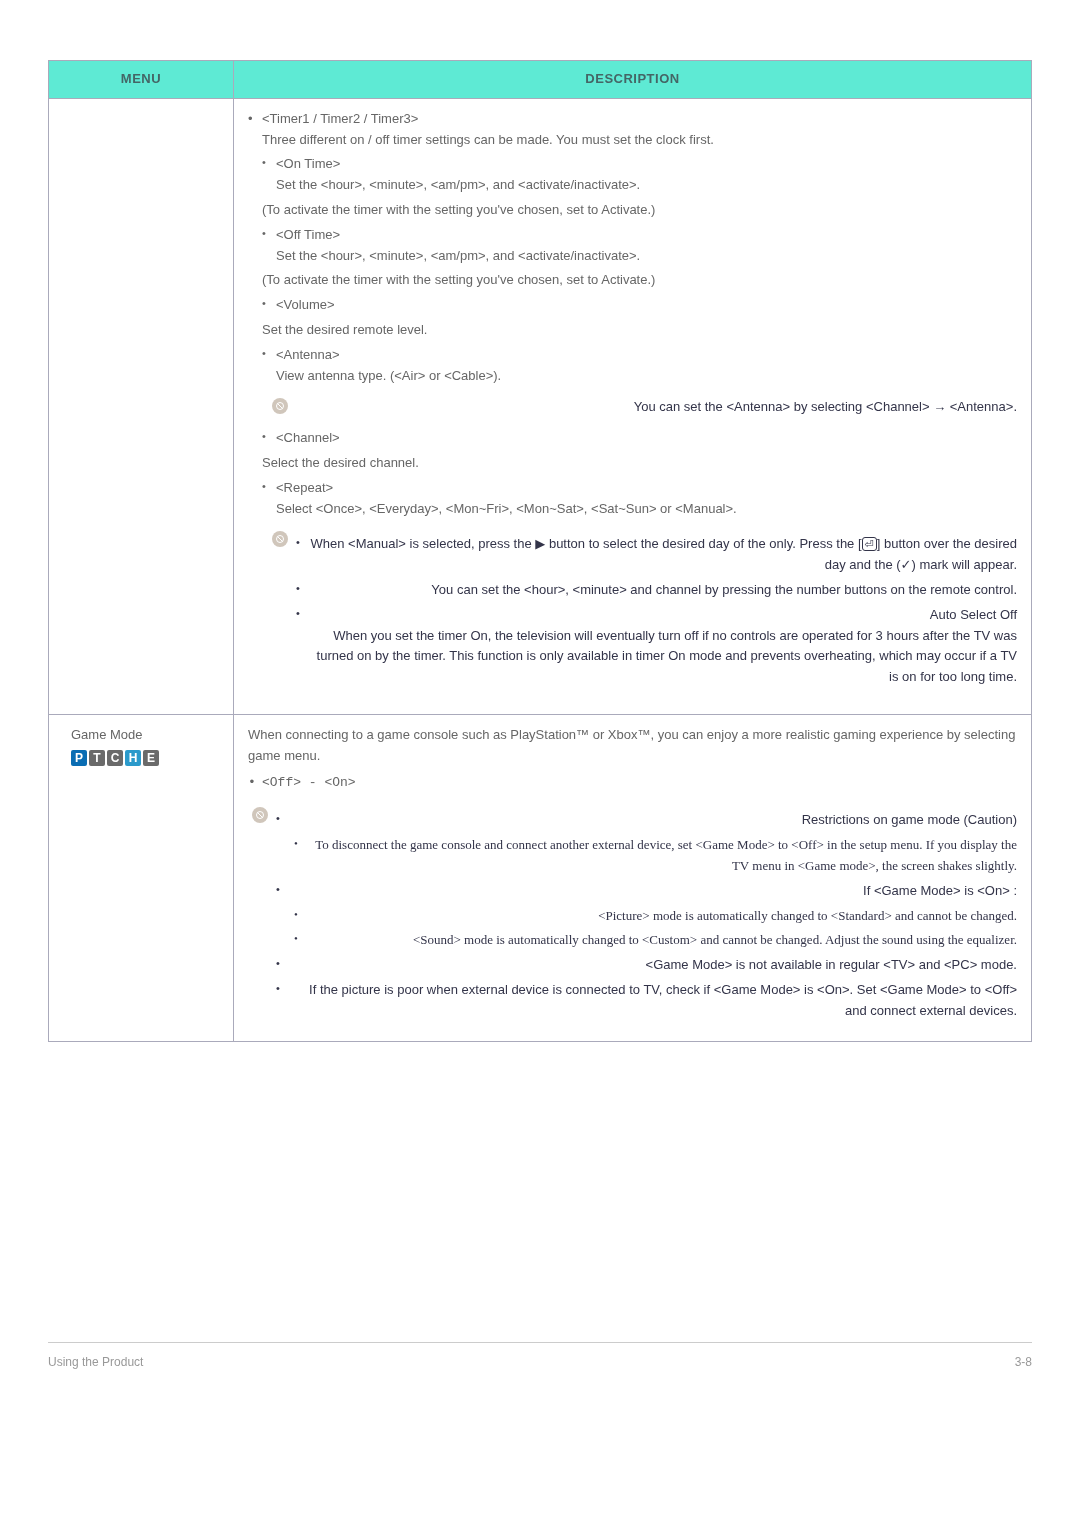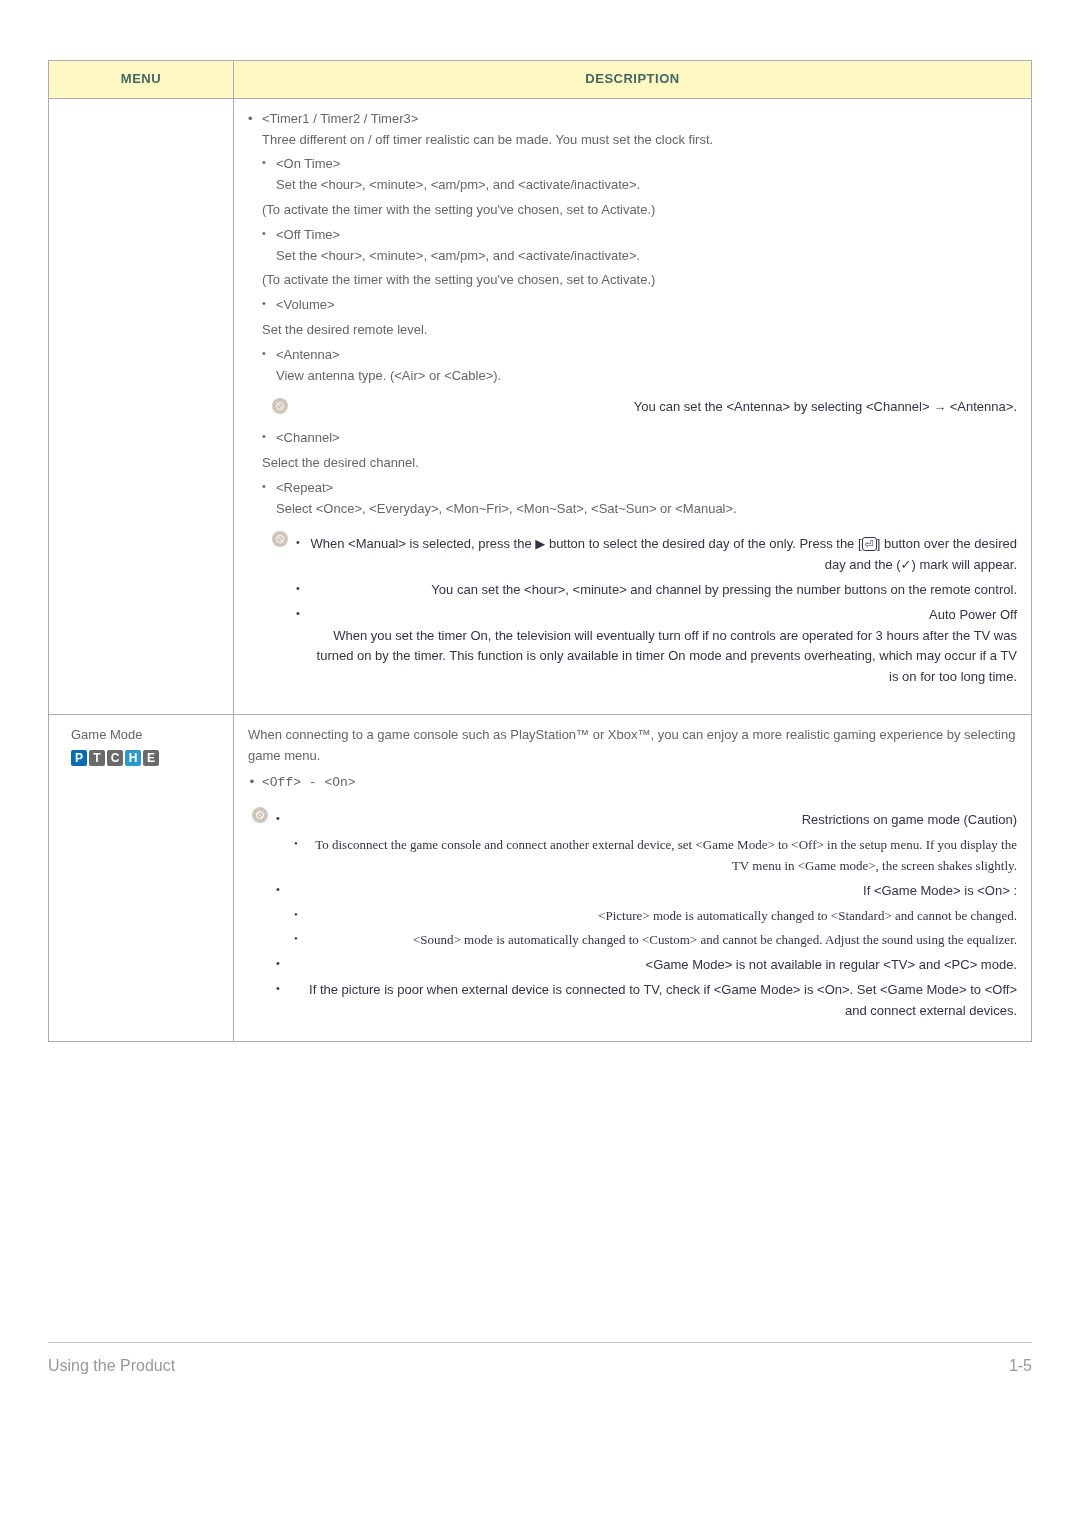--- a/index.html
+++ b/index.html
@@ -15,21 +15,21 @@
   table.main {
     width: 100%;
     border-collapse: collapse;
     table-layout: fixed;
   }
   table.main th, table.main td {
     border: 1px solid #aab;
     vertical-align: top;
   }
   table.main th {
-    background: #fef9c3;
+    background: #5eead4;
     color: #466;
     font-weight: bold;
     text-align: center;
     padding: 8px 4px;
     font-size: 13px;
     letter-spacing: 0.5px;
   }
   col.menu { width: 185px; }
   td.menu-cell {
     padding: 10px 22px;
@@ -94,21 +94,21 @@
     border-radius:3px;
     font-size:11px;
     padding:0 2px;
     line-height:12px;
   }
   .footer {
     margin-top: 300px;
     border-top:1px solid #ccc;
     padding-top:10px;
     color:#999;
-    font-size:16px;
+    font-size:12px;
     display:flex;
     justify-content:space-between;
   }
   .indent { padding-left:18px; display:block;font-family:Liberation Serif, serif; }
 </style>
 </head>
 <body>
 
 <table class="main">
   <colgroup>
@@ -121,21 +121,21 @@
       <th>DESCRIPTION</th>
     </tr>
   </thead>
   <tbody>
     <tr>
       <td class="menu-cell"></td>
       <td class="desc-cell">
         <ul class="bul">
           <li>
             <span>&lt;Timer1 / Timer2 / Timer3&gt;</span><br>
-            <span>Three different on / off timer realistic can be made. You must set the clock first.</span>
+            <span>Three different on / off timer settings can be made. You must set the clock first.</span>
             <ul class="sub">
               <li>
                 <span>&lt;On Time&gt;</span><br>
                 <span>Set the &lt;hour&gt;, &lt;minute&gt;, &lt;am/pm&gt;, and &lt;activate/inactivate&gt;.</span>
               </li>
             </ul>
             <span>(To activate the timer with the setting you've chosen, set to Activate.)</span>
             <ul class="sub">
               <li>
                 <span>&lt;Off Time&gt;</span><br>
@@ -170,21 +170,21 @@
             <div class="note dark-note" style="margin-left:6px;">
               <span class="note-icon"></span>
               <ul class="sub">
                 <li>
                   <span>When &lt;Manual&gt; is selected, press the </span>
                   <span class="triangle">▶</span>
                   <span> button to select the desired day of the only. Press the [</span><span class="enter-icon">⏎</span><span>] button over the desired day and the (</span><span class="checkmark">✓</span><span>) mark will appear.</span>
                 </li>
                 <li>You can set the &lt;hour&gt;, &lt;minute&gt; and channel by pressing the number buttons on the remote control.</li>
                 <li>
-                  <span>Auto Power Off</span><br>
+                  <span>Auto Select Off</span><br>
                   <span>When you set the timer On, the television will eventually turn off if no controls are operated for 3 hours after the TV was turned on by the timer. This function is only available in timer On mode and prevents overheating, which may occur if a TV is on for too long time.</span>
                 </li>
               </ul>
             </div>
           </li>
         </ul>
       </td>
     </tr>
 
     <tr>
@@ -227,14 +227,14 @@
             <li>If the picture is poor when external device is connected to TV, check if &lt;Game Mode&gt; is &lt;On&gt;. Set &lt;Game Mode&gt; to &lt;Off&gt; and connect external devices.</li>
           </ul>
         </div>
       </td>
     </tr>
   </tbody>
 </table>
 
 <div class="footer">
   <span>Using the Product</span>
-  <span>1-5</span>
+  <span>3-8</span>
 </div>
 
 </body></html>

